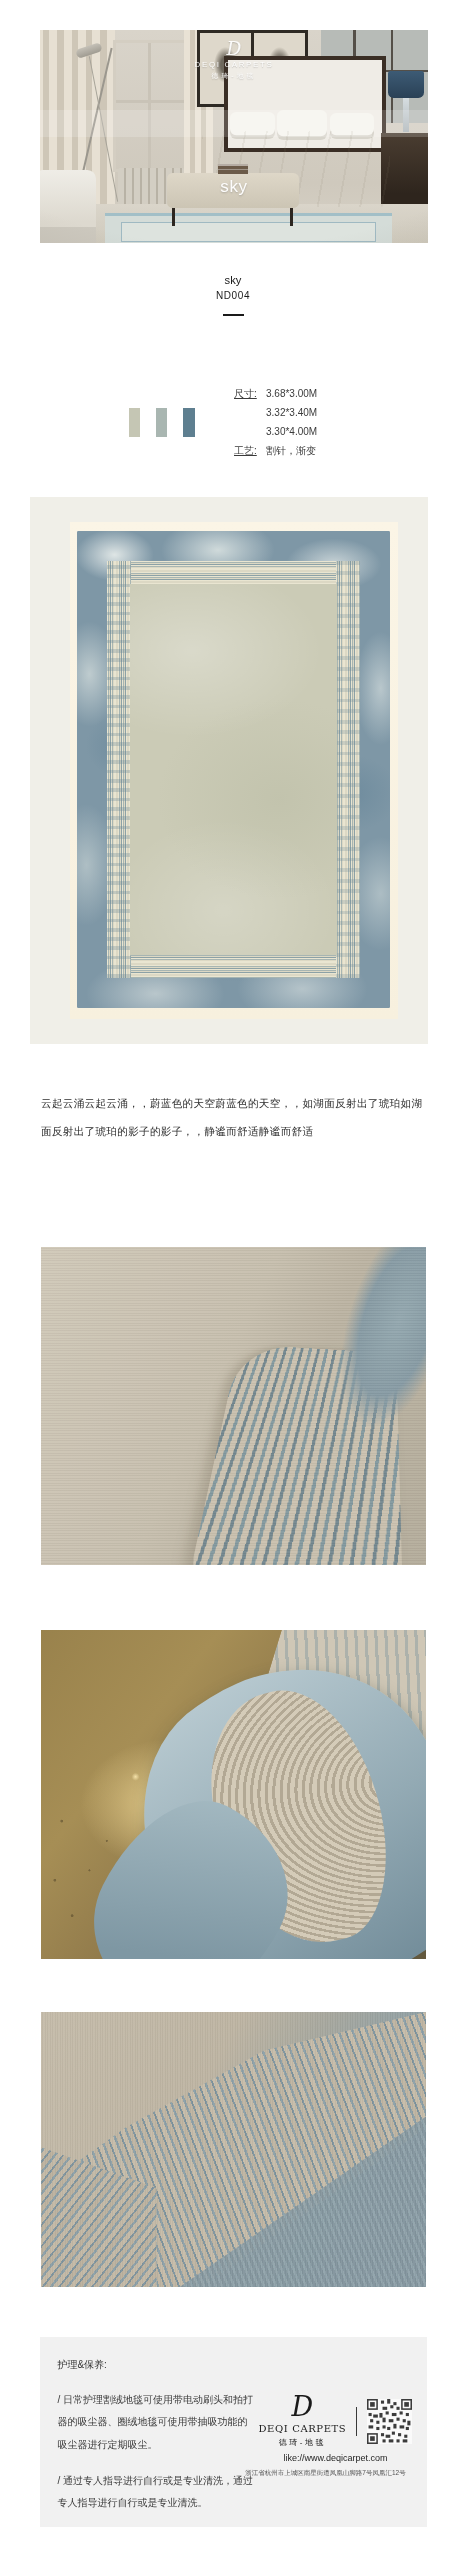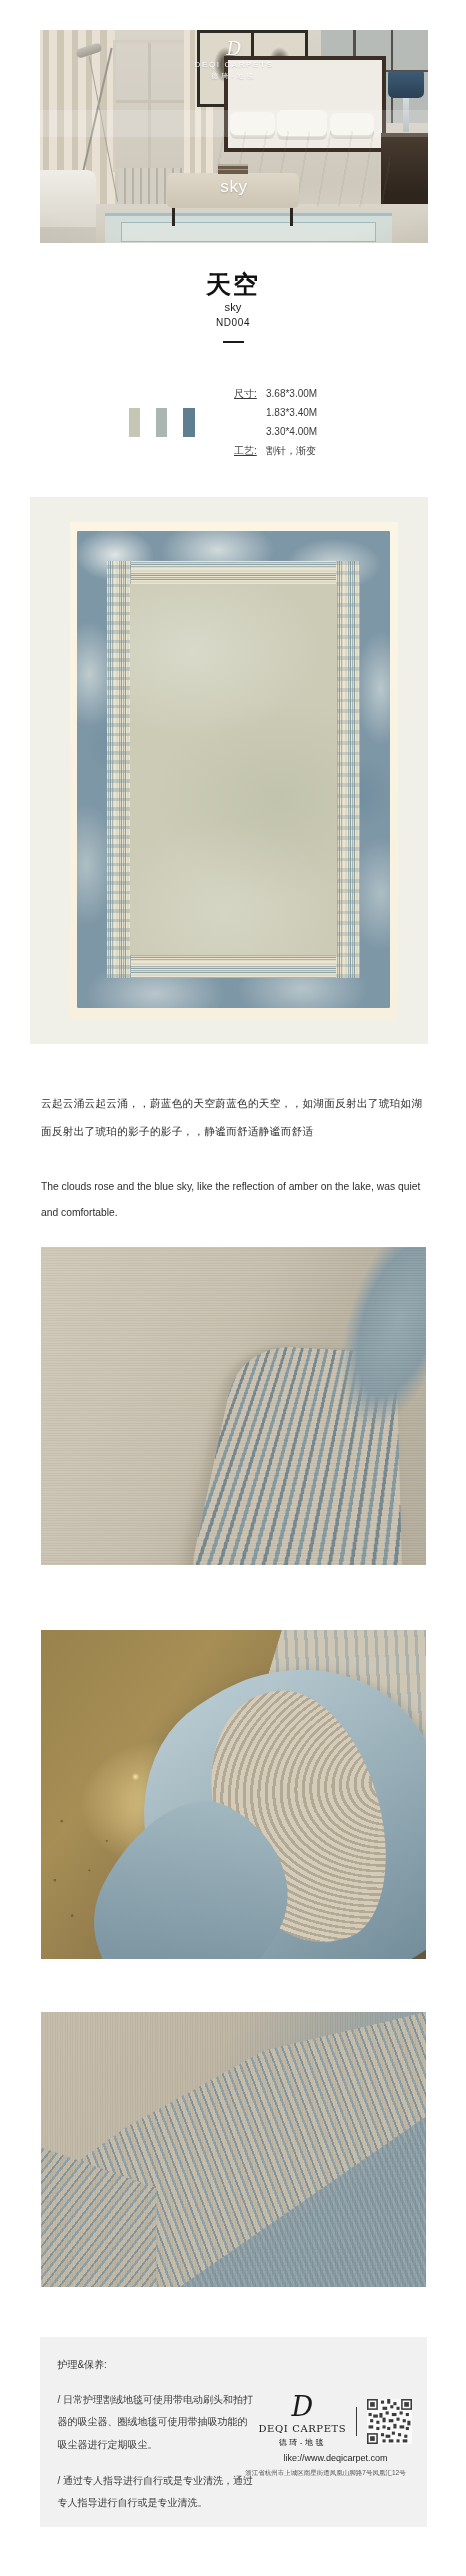--- a/index.html
+++ b/index.html
@@ -216,53 +216,51 @@
     <div class="h-vignette"></div>
     <div class="watermark">
       <div class="wm-d">D</div>
       <div class="wm-en">DEQI CARPETS</div>
       <div class="wm-cn">德琦-地毯</div>
     </div>
     <div class="hero-sky">sky</div>
   </div>
 
   <div class="abs title-wrap">
-    <div class="t-cn">天空</div>
     <div class="t-en">sky</div>
     <div class="t-model">ND004</div>
     <div class="t-divider"></div>
   </div>
 
   <div class="abs swatches">
     <span class="swatch" style="background-color: rgb(197, 198, 180);"></span>
     <span class="swatch" style="background-color: rgb(169, 182, 177);"></span>
     <span class="swatch" style="background-color: rgb(94, 127, 144);"></span>
   </div>
   <div class="spec s1">
     <span class="lbl">尺寸:</span><span>3.68*3.00M</span>
   </div>
-  <div class="spec s2">1.83*3.40M</div>
+  <div class="spec s2">3.32*3.40M</div>
   <div class="spec s3">3.30*4.00M</div>
   <div class="spec s4">
     <span class="lbl">工艺:</span><span>割针，渐变</span>
   </div>
 
   <div class="abs product-photo detail">
     <div class="rug-backdrop"></div>
     <div class="rug">
       <div class="etch etch-h etch-t"></div>
       <div class="etch etch-h etch-b"></div>
       <div class="etch etch-l"></div>
       <div class="etch etch-r"></div>
       <div class="rug-field"></div>
     </div>
   </div>
 
   <div class="abs desc-cn">云起云涌云起云涌，，蔚蓝色的天空蔚蓝色的天空，，如湖面反射出了琥珀如湖面反射出了琥珀的影子的影子，，静谧而舒适静谧而舒适</div>
-  <div class="abs desc-en">The clouds rose and the blue sky, like the reflection of amber on the lake, was quiet and comfortable.</div>
 
   <div class="abs detail d1">
     <div class="d1-stripes"></div>
     <div class="d1-edge"></div>
     <div class="d1-grain"></div>
   </div>
   <div class="abs detail d2">
     <div class="d2-sparkle"></div>
     <div class="d2-speckle"></div>
     <div class="d2-back"></div>

